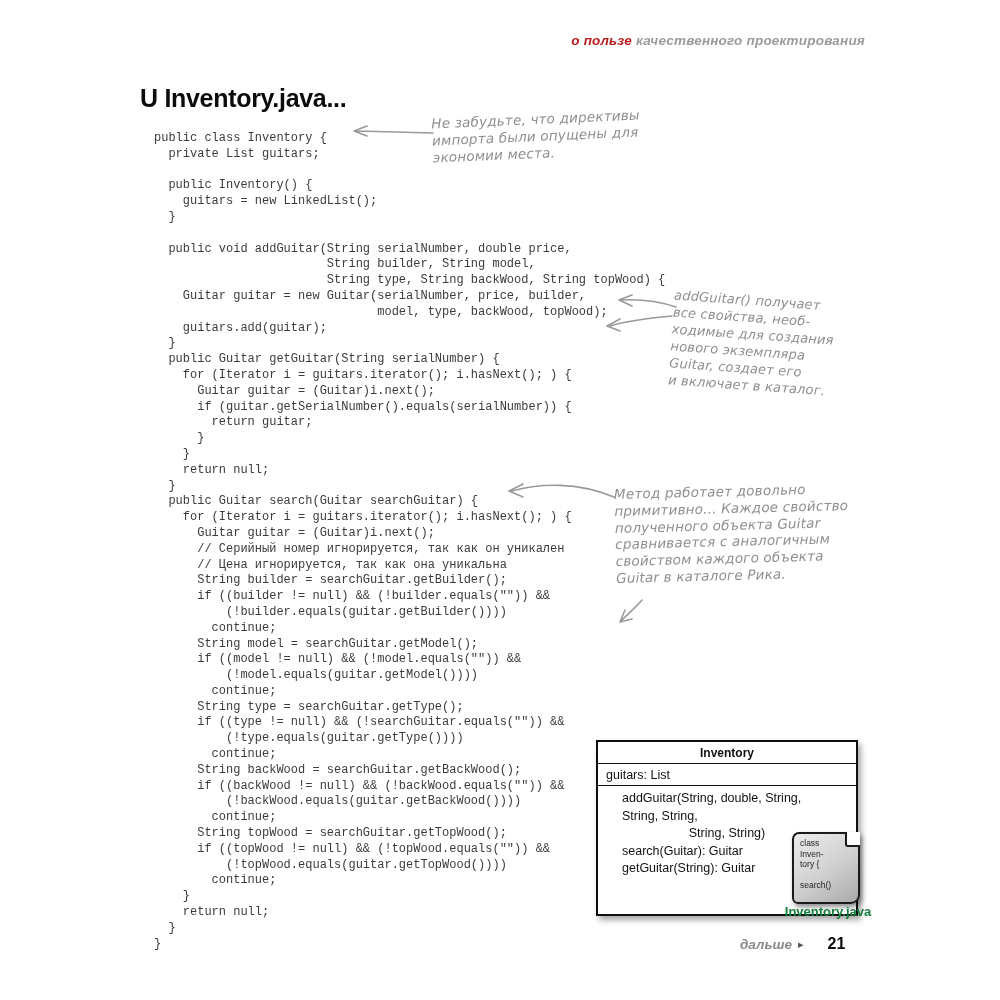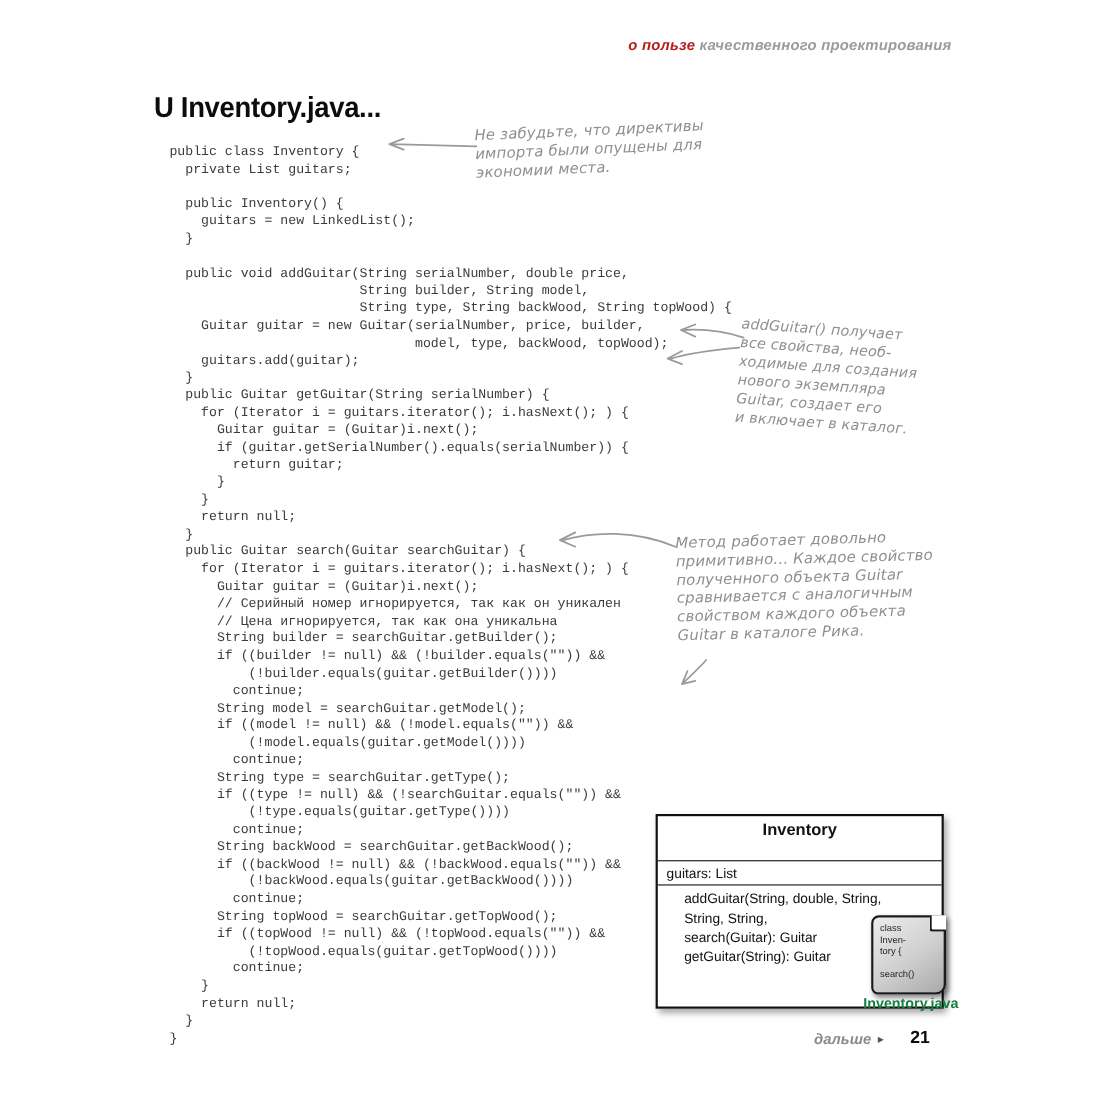--- a/index.html
+++ b/index.html
@@ -40,21 +40,21 @@
   
   .arrows { position:absolute; left:0; top:0; width:1000px; height:1000px; pointer-events:none; }
   .arrows path { stroke:#9a9a9a; stroke-width:1.6; fill:none; stroke-linecap:round; stroke-linejoin:round; }
   
   .uml {
     position:absolute; left:596px; top:740px; width:262px;
     background:#fff; border:2px solid #101010;
     box-shadow:3px 4px 6px rgba(0,0,0,0.35);
     font-size:12.5px; color:#111;
   }
-  .uml-title { text-align:center; font-weight:bold; font-size:15px; padding:4px 0 19px; border-bottom:1.5px solid #101010; }
+  .uml-title { text-align:center; font-weight:bold; font-size:12px; padding:4px 0 3px; border-bottom:1.5px solid #101010; }
   .uml-attrs { padding:4px 8px 3px; border-bottom:1.5px solid #101010; }
   .uml-methods { padding:4px 24px 36px; line-height:17.5px; }
   .uml-method-wrap { text-align:center; }
   
   .file-icon {
     position:absolute; left:792px; top:832px; width:68px; height:72px;
     background:linear-gradient(145deg,#ececec 0%,#cfcfcf 55%,#a9a9a9 100%);
     border:2px solid #1a1a1a; border-radius:7px 2px 9px 6px;
     box-shadow:2px 3px 5px rgba(0,0,0,0.45);
     font-family:Liberation Sans, sans-serif;
@@ -162,20 +162,21 @@
 полученного объекта Guitar
 сравнивается с аналогичным
 свойством каждого объекта
 Guitar в каталоге Рика.</div>
 
   <div class="uml">
     <div class="uml-title">Inventory</div>
     <div class="uml-attrs">guitars: List</div>
     <div class="uml-methods">
       <div>addGuitar(String, double, String, String, String,</div>
+      <div class="uml-method-wrap">String, String)</div>
       <div>search(Guitar): Guitar</div>
       <div>getGuitar(String): Guitar</div>
     </div>
   </div>
 
   <div class="file-icon"><span class="fold"></span><span>class
 Inven-
 tory {
 
 search()</span></div>

